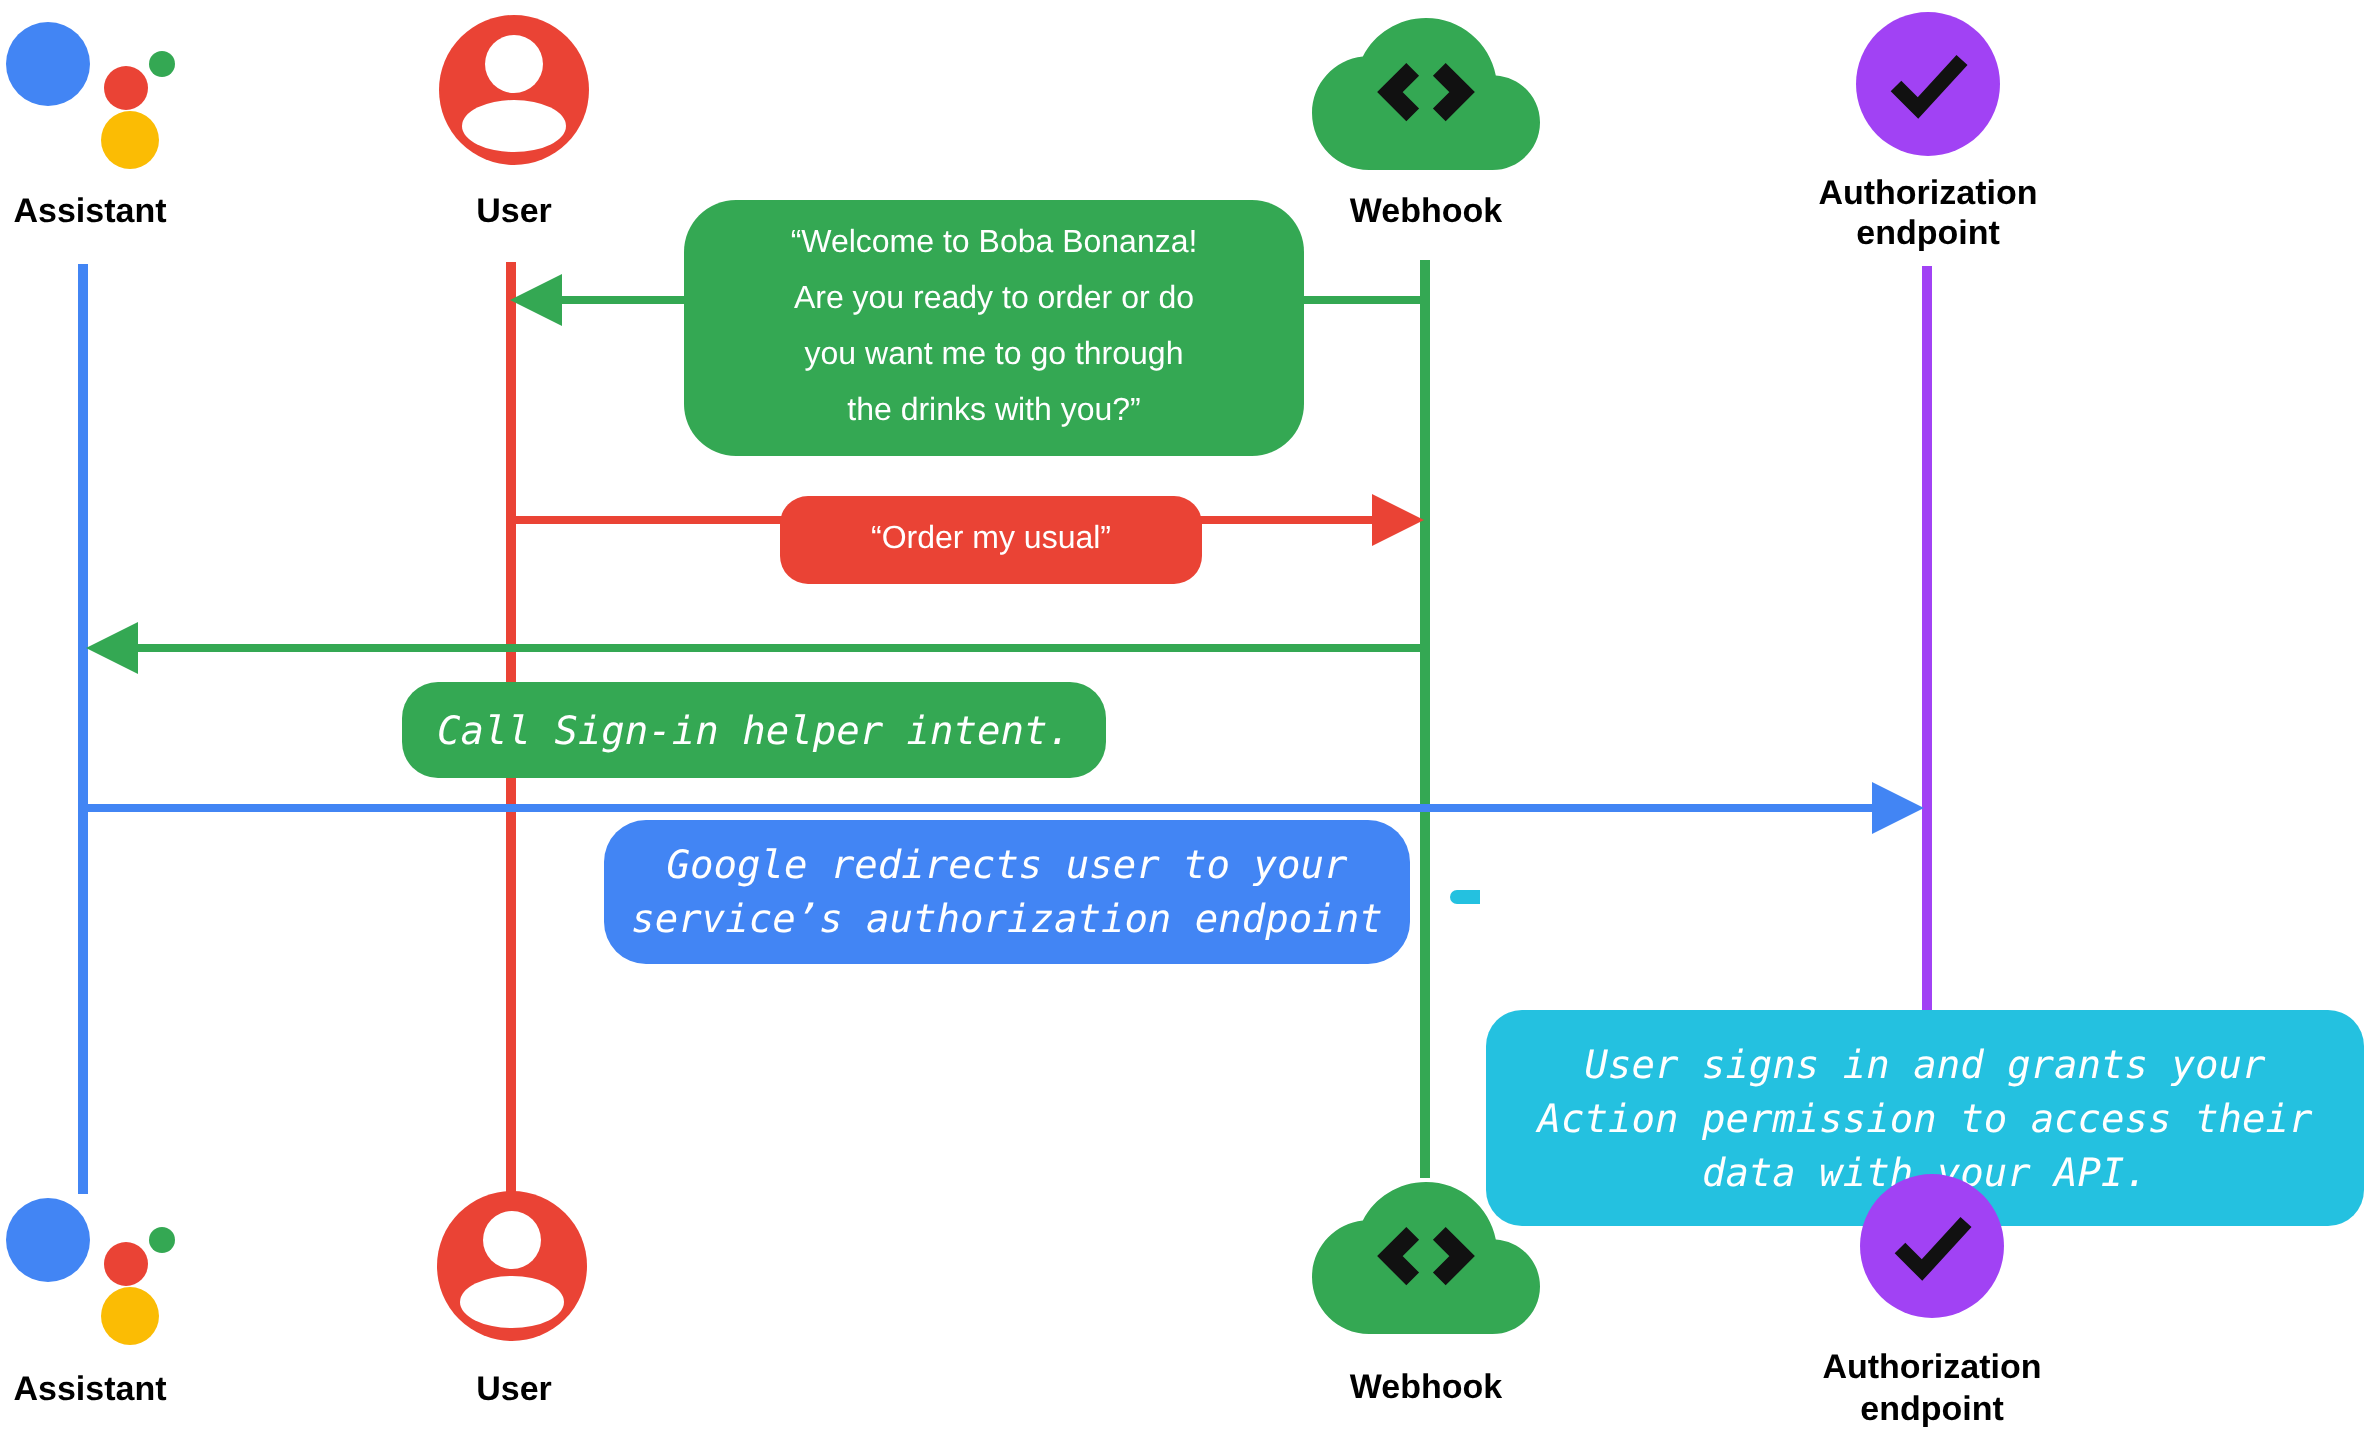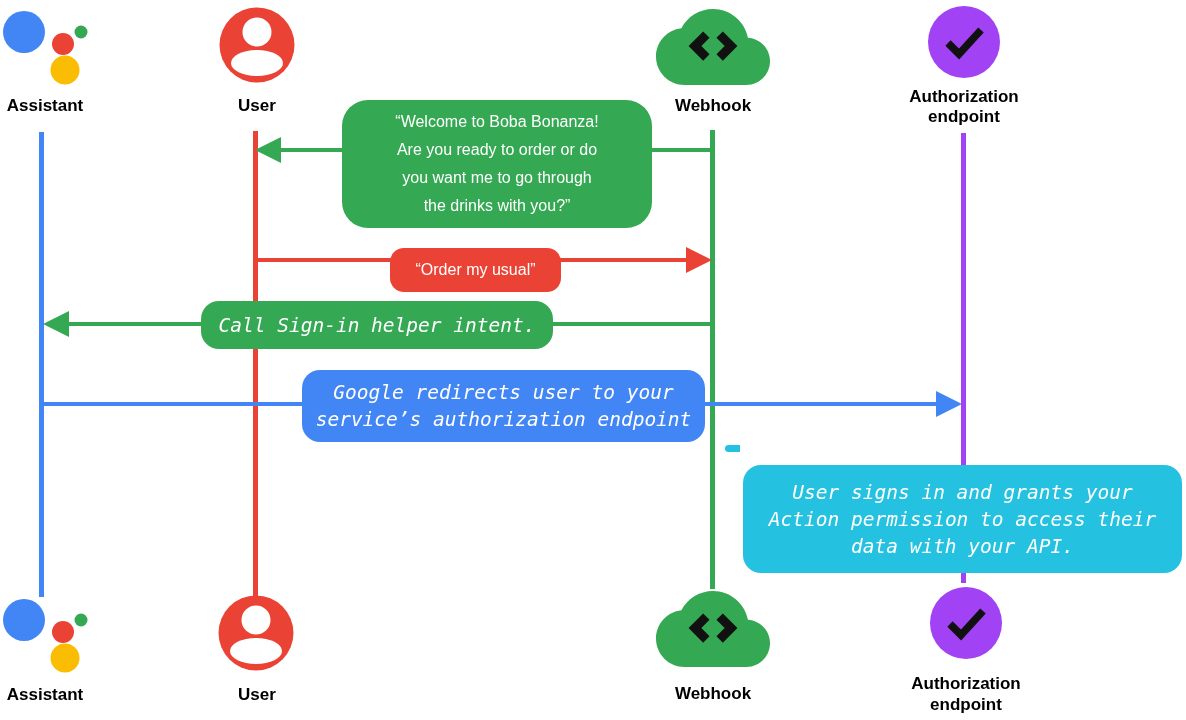--- a/index.html
+++ b/index.html
@@ -15,21 +15,21 @@
   .head-left{border-right:26px solid;}
   .head-right{border-left:26px solid;}
   .bubble{
     position:absolute;z-index:3;color:#ffffff;border-radius:18px;
     display:flex;align-items:center;justify-content:center;
     text-align:center;white-space:pre-line;
   }
   .speech{font-size:16px;line-height:28px;margin-top:13px;}
   .code{
     font-family:"DejaVu Sans Mono","Liberation Mono",monospace;
-    font-style:italic;font-size:19.5px;line-height:27px;
+    font-style:italic;font-size:19.5px;line-height:27px;margin-top:40px;
   }
   .plabel{
     position:absolute;z-index:4;color:#000000;font-weight:700;
     font-size:17px;line-height:20px;text-align:center;
   }
   .icon{position:absolute;z-index:4;}
 </style>
 </head>
 <body>
 
@@ -50,25 +50,25 @@
   <div class="arrow-head head-left" style="left:43px;top:311px;border-right-color:#34A853;"></div>
 
   <div class="arrow-line" style="left:42px;top:402px;width:894px;background:#4285F4;"></div>
   <div class="arrow-head head-right" style="left:936px;top:391px;border-left-color:#4285F4;"></div>
 
   <div class="bubble speech" style="left:342px;top:87px;width:294px;height:128px;background:#34A853;border-radius:26px;padding:0 8px;">“Welcome to Boba Bonanza!
 Are you ready to order or do
 you want me to go through
 the drinks with you?”</div>
 
-  <div class="bubble speech" style="left:390px;top:235px;width:171px;height:44px;background:#EA4335;border-radius:14px;">“Order my usual”</div>
+  <div class="bubble speech" style="left:390px;top:235px;width:211px;height:44px;background:#EA4335;border-radius:14px;">“Order my usual”</div>
 
   <div class="bubble code" style="left:201px;top:301px;width:352px;height:48px;background:#34A853;">Call Sign-in helper intent.</div>
 
-  <div class="bubble code" style="left:302px;top:370px;width:403px;height:72px;background:#4285F4;">Google redirects user to your
+  <div class="bubble code" style="left:302px;top:370px;width:403px;height:72px;background:#4285F4;border-radius:21px;">Google redirects user to your
 service’s authorization endpoint</div>
 
   <div class="abs" style="left:725px;top:445px;width:15px;height:7px;background:#24C1E0;border-radius:8px 0 0 8px;z-index:3;"></div>
   <div class="bubble code" style="left:743px;top:465px;width:439px;height:108px;background:#24C1E0;">User signs in and grants your
 Action permission to access their
 data with your API.</div>
 
   <svg class="icon" style="left:0;top:0;" width="100" height="95" viewBox="0 0 100 95">
     <circle cx="24" cy="32" r="21" fill="#4285F4"></circle>
     <circle cx="63" cy="44" r="11" fill="#EA4335"></circle>

